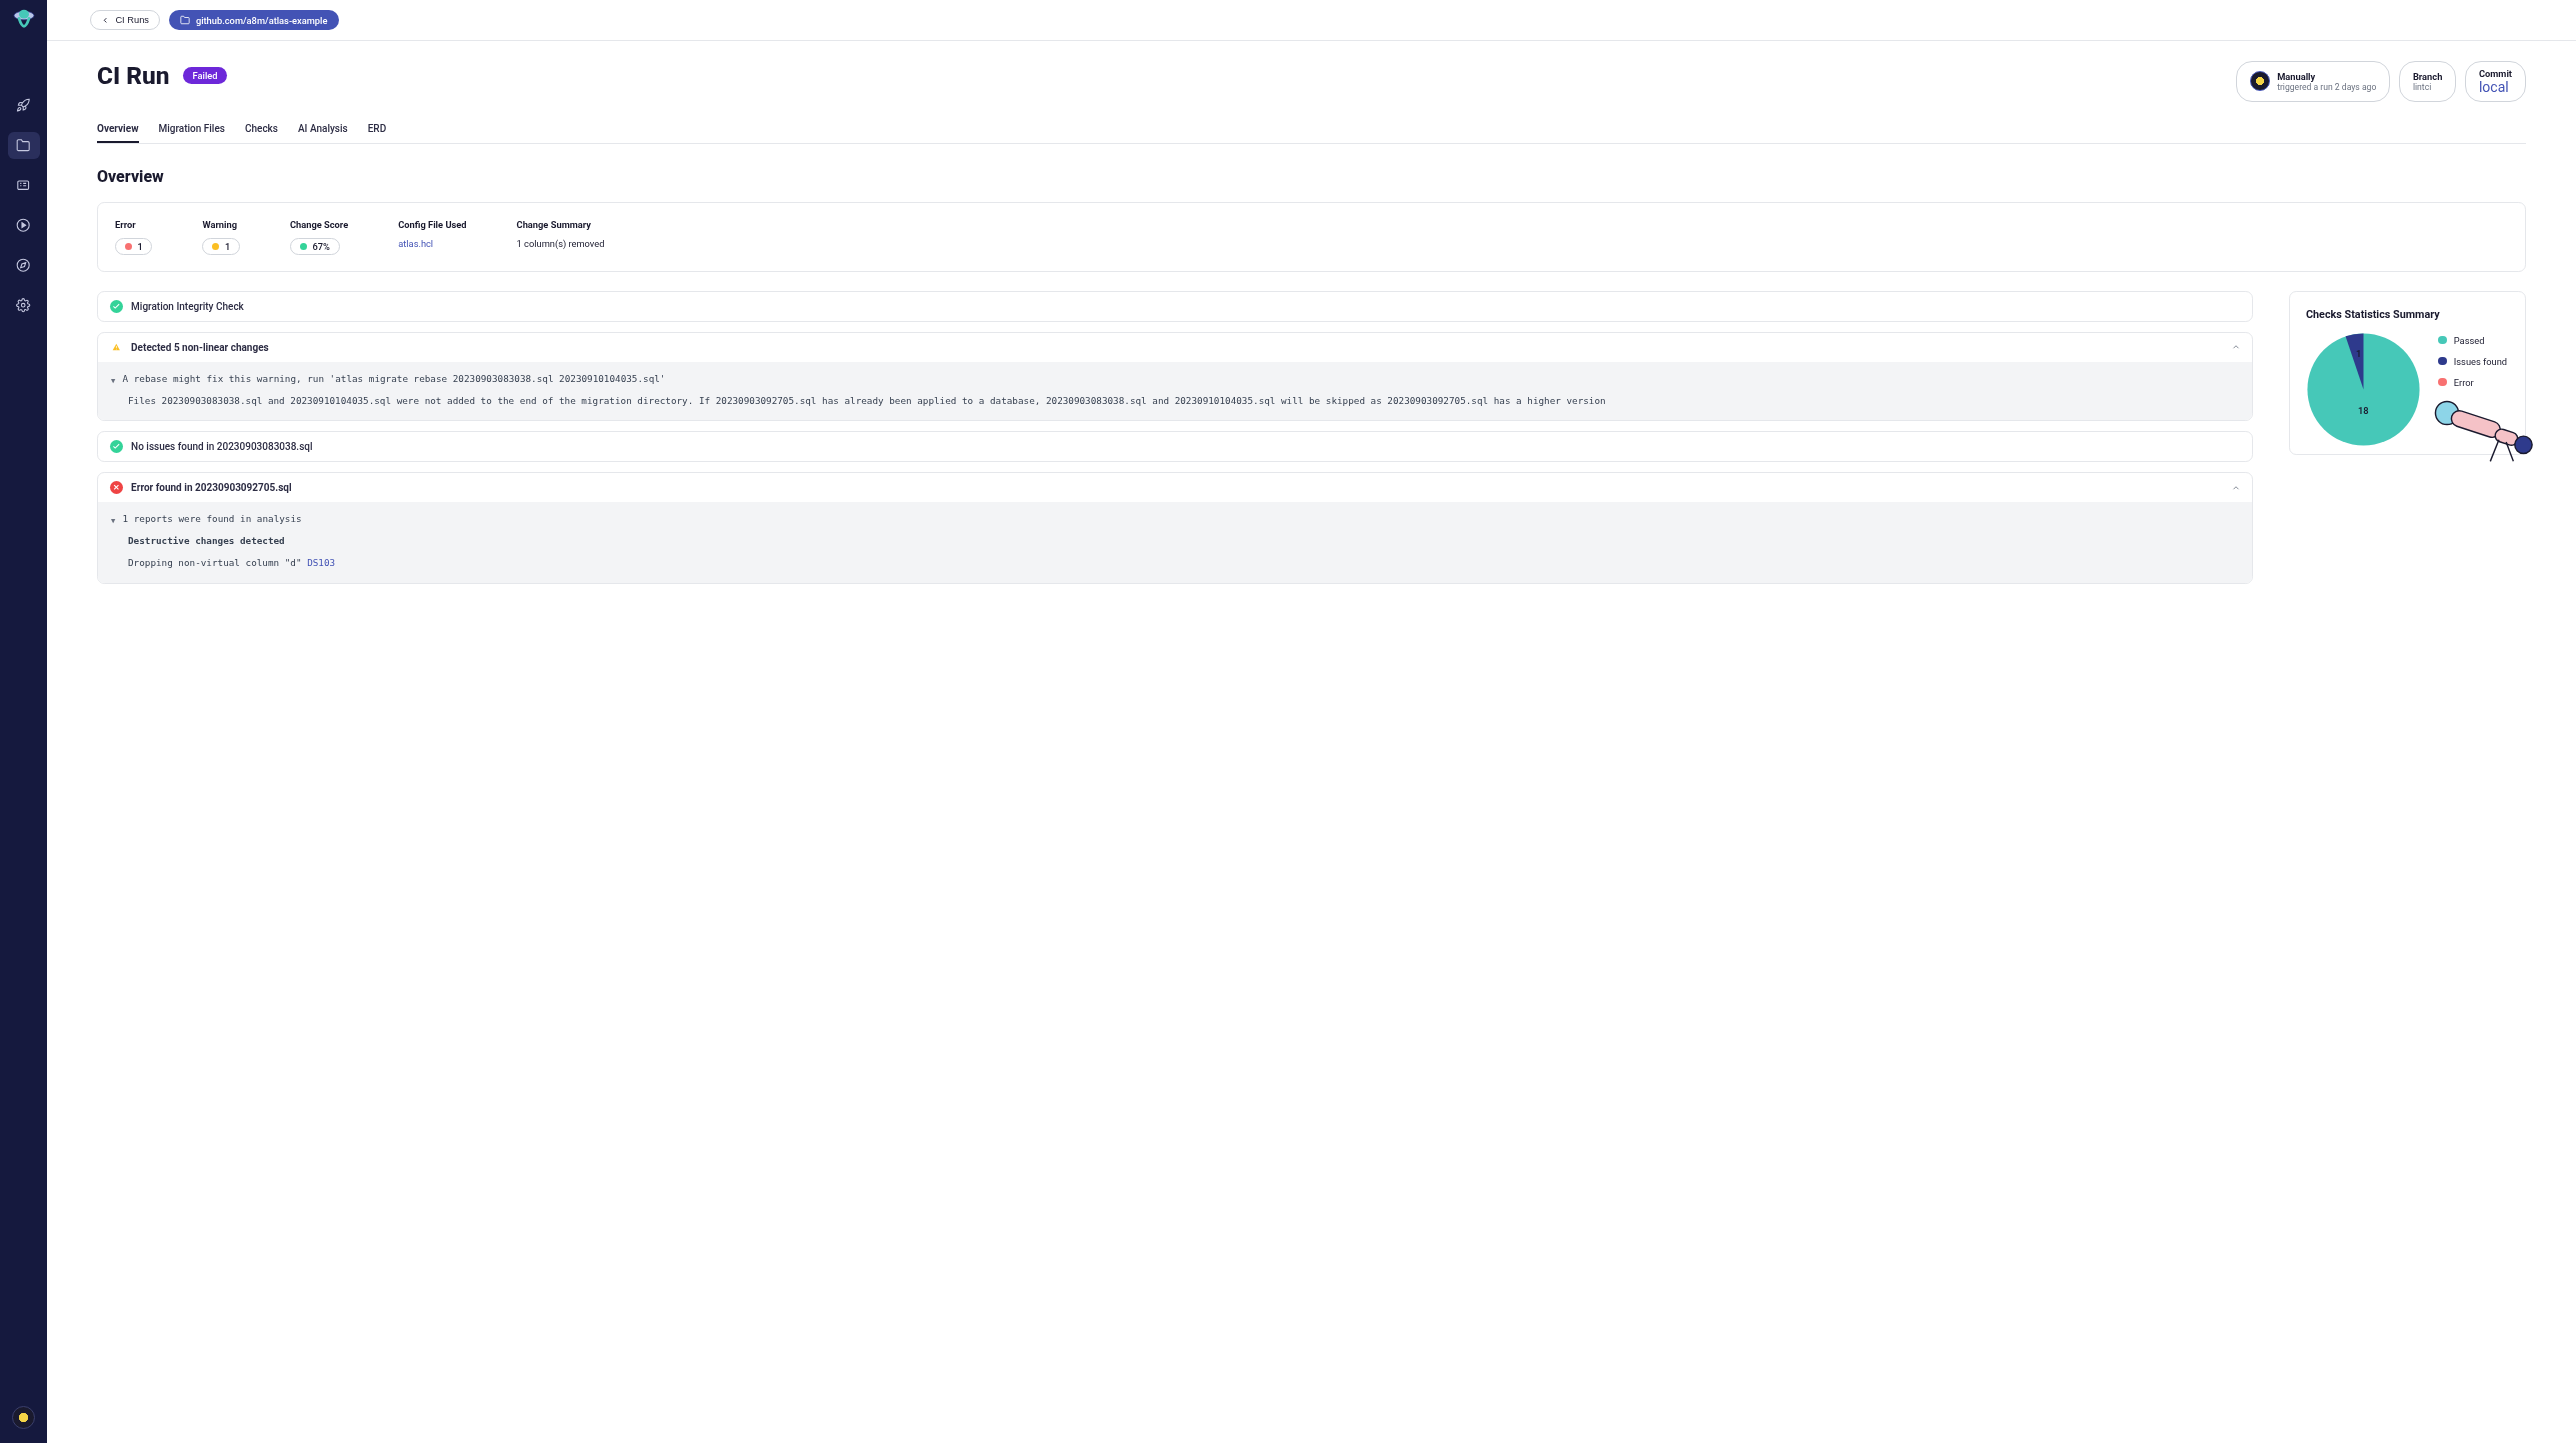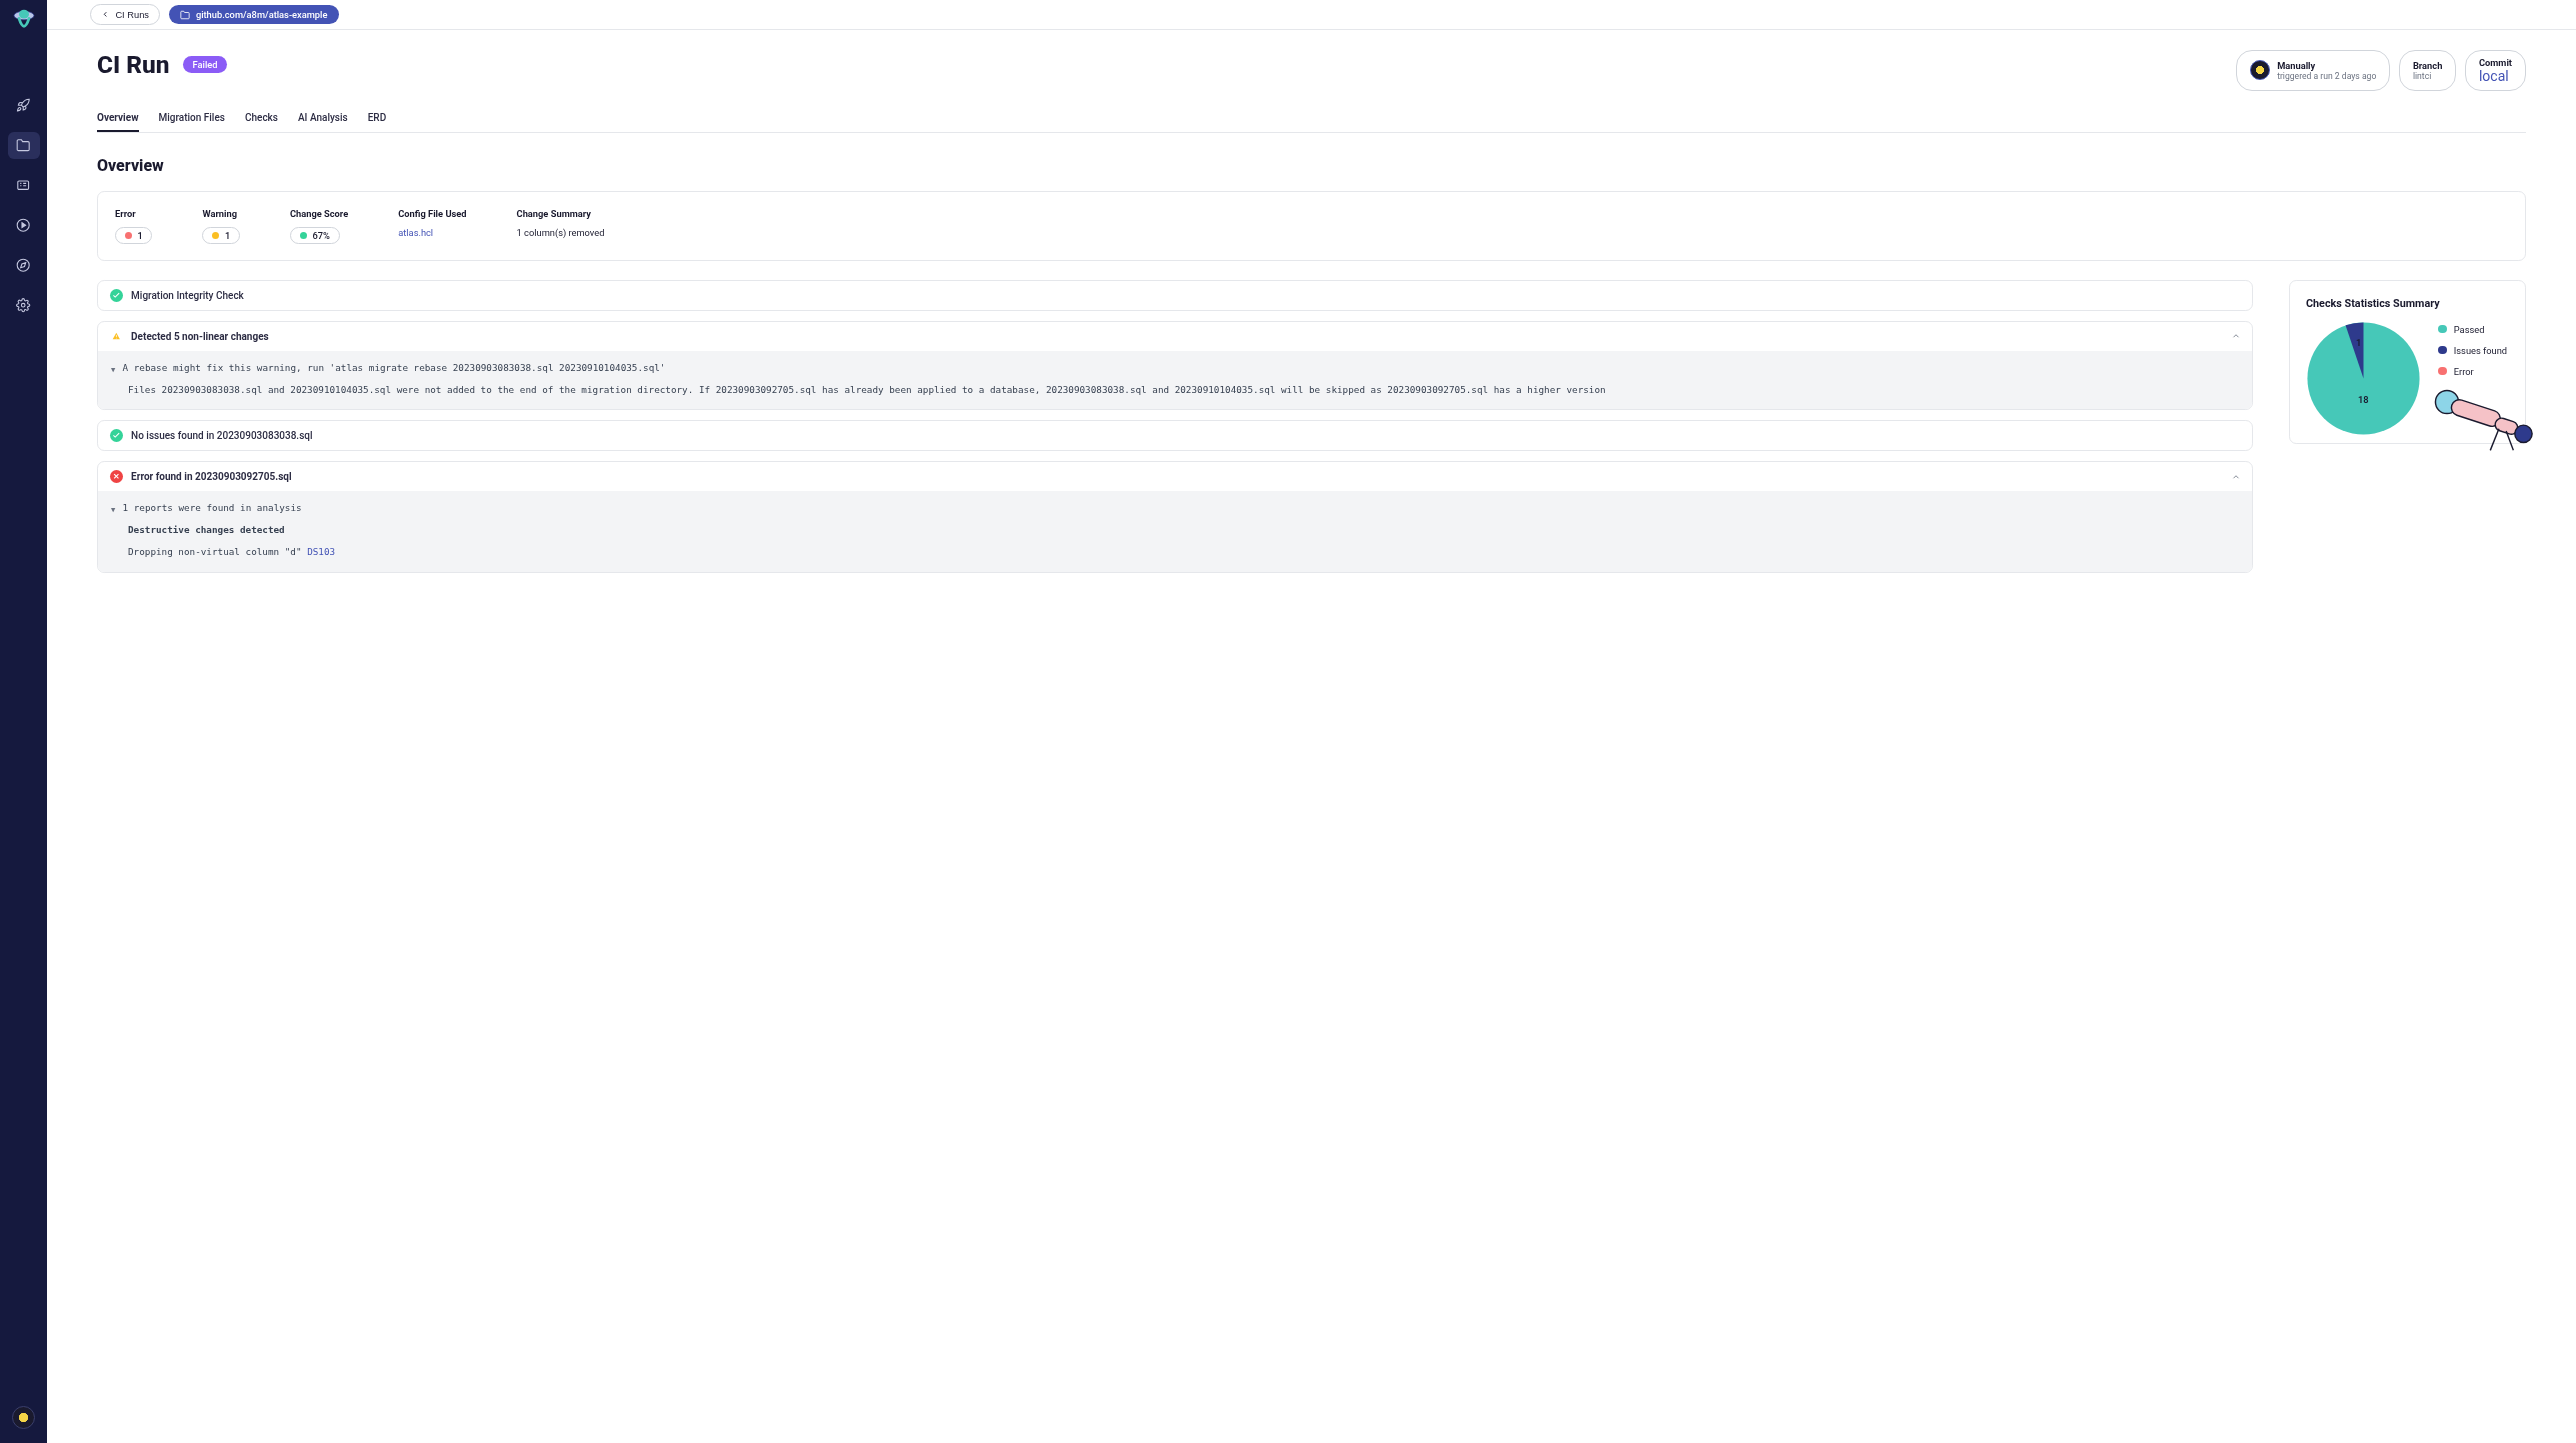--- a/index.html
+++ b/index.html
@@ -5,28 +5,28 @@
 * { box-sizing: border-box; margin: 0; padding: 0; }
 body { font-family: -apple-system, BlinkMacSystemFont, "Segoe UI", Roboto, sans-serif; background: #fff; color: #1a1a2e; font-size: 10px; }
 .app { display: flex; min-height: 100vh; }
 .sidebar { width: 47px; background: #15193e; display: flex; flex-direction: column; align-items: center; padding-top: 7.2px; gap: 13px; position: relative; }
 .logo { width: 30px; height: 30px; display: flex; align-items: center; justify-content: center; }
 .nav-icon { width: 32px; height: 27px; display: flex; align-items: center; justify-content: center; border-radius: 5.8px; cursor: pointer; }
 .nav-icon.active { background: #2a2f5c; }
 .nav-icon svg { stroke: #c5c8e0; }
 .avatar-bottom { position: absolute; bottom: 14.4px; width: 23px; height: 23px; border-radius: 50%; background: radial-gradient(circle,#f5d547 30%,#1a1a2e 31%); border: 1.4px solid #3a3f6c; }
 .main { flex: 1; display: flex; flex-direction: column; }
-.topbar { height: 30px; border-bottom: 0.7px solid #e5e7eb; display: flex; align-items: center; padding: 0 43px; gap: 8.6px; }
+.topbar { height: 41px; border-bottom: 0.7px solid #e5e7eb; display: flex; align-items: center; padding: 0 43px; gap: 8.6px; }
 .crumb-btn { display: flex; align-items: center; gap: 5.8px; padding: 4.3px 10px; border: 0.7px solid #d1d5db; border-radius: 13px; background: #fff; cursor: pointer; font-size: 9.3px; color: #1a1a2e; font-weight: 500; }
 .repo-chip { display: flex; align-items: center; gap: 5.8px; padding: 4.3px 11.5px; border-radius: 13px; background: #4353b5; color: #fff; font-size: 9.3px; font-weight: 500; }
 .content { padding: 20px 50px 29px; }
 .header-row { display: flex; justify-content: space-between; align-items: flex-start; margin-bottom: 14.4px; }
 .title-wrap { display: flex; align-items: center; gap: 13px; }
 h1 { font-size: 24.4px; font-weight: 800; color: #1a1a2e; }
-.status-badge { background: #8b5cf6; color: #fff; padding: 2.9px 10px; border-radius: 10px; font-size: 9.3px; font-weight: 500; text-align: center; }
+.status-badge { background: #6d28d9; color: #fff; padding: 2.9px 10px; border-radius: 10px; font-size: 9.3px; font-weight: 500; text-align: center; }
 .meta-chips { display: flex; gap: 8.6px; }
 .meta-chip { border: 0.7px solid #d1d5db; border-radius: 16px; padding: 5.8px 13px; display: flex; align-items: center; gap: 7.2px; }
 .meta-chip .avatar { width: 20px; height: 20px; border-radius: 50%; background: radial-gradient(circle,#f5d547 30%,#1a1a2e 31%); border: 1.4px solid #4353b5; }
 .meta-chip .mc-title { font-size: 9.3px; font-weight: 700; color: #1a1a2e; }
 .meta-chip .mc-sub { font-size: 8.6px; color: #6b7280; }
 .meta-chip .mc-link { font-size: 14px; color: #4353b5; }
 .tabs { display: flex; gap: 20px; border-bottom: 0.7px solid #e5e7eb; margin-bottom: 23px; }
 .tab { padding: 7.2px 0; font-size: 10px; font-weight: 500; color: #2d2d44; cursor: pointer; border-bottom: 2.2px solid transparent; }
 .tab.active { font-weight: 700; border-bottom-color: #1a1a2e; }
 h2.section { font-size: 16px; font-weight: 800; margin-bottom: 16px; }

